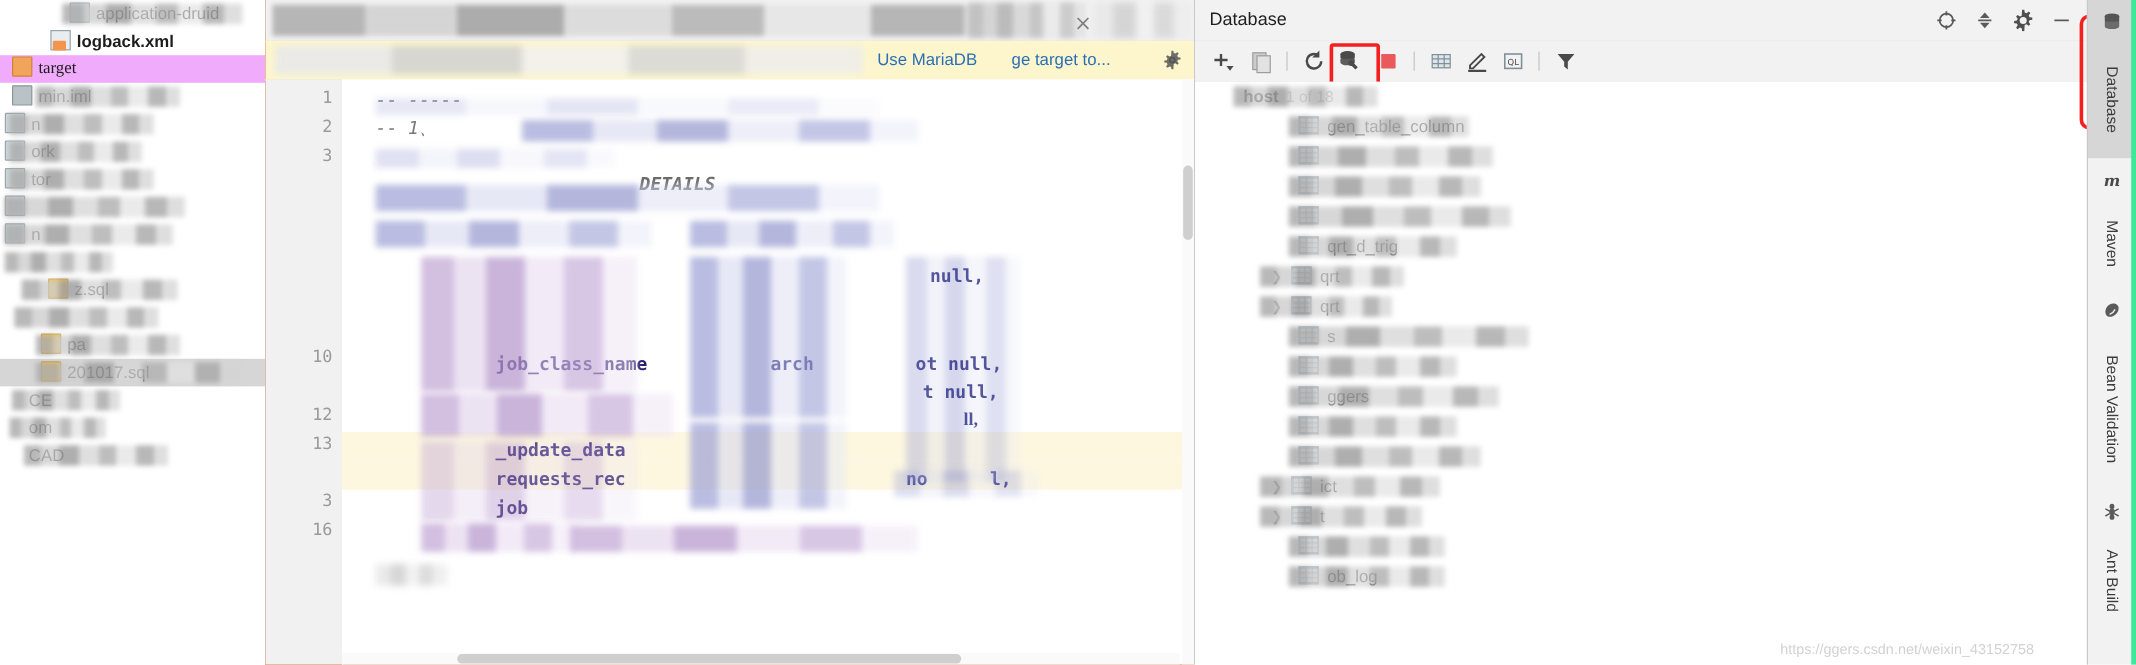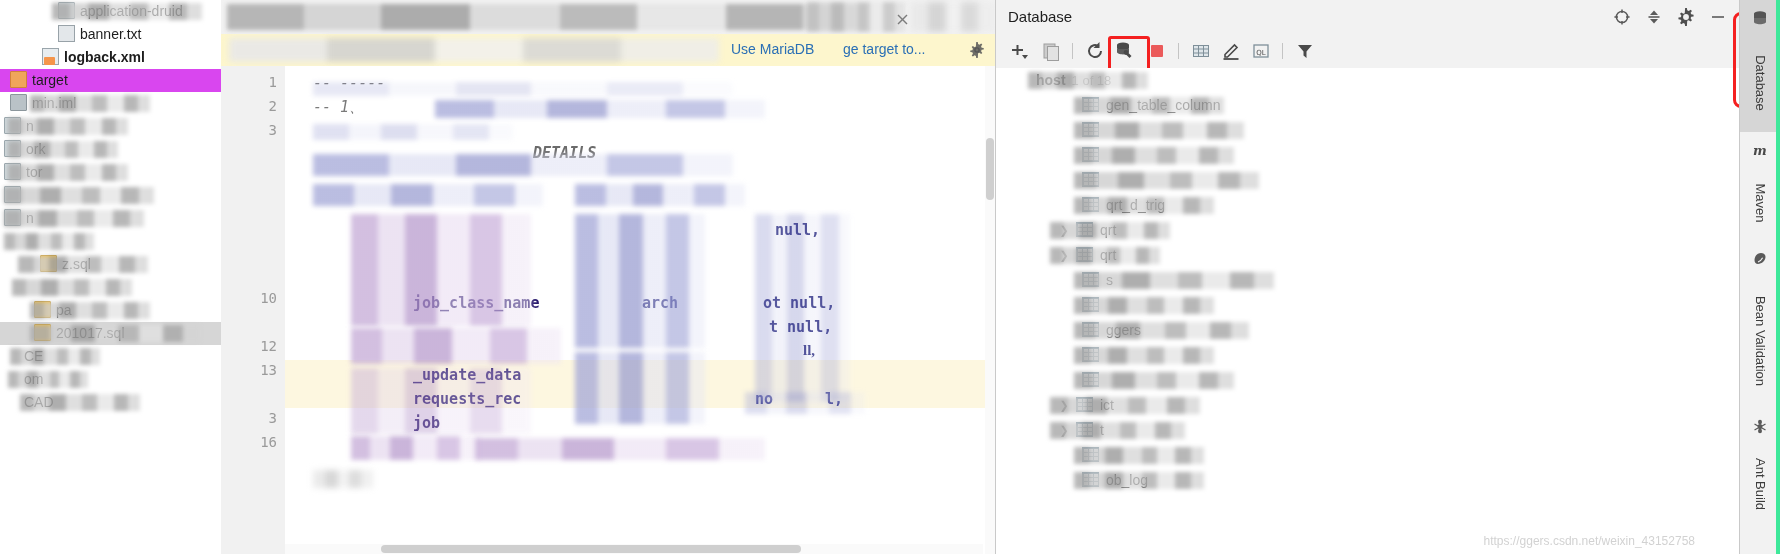--- a/index.html
+++ b/index.html
@@ -15,21 +15,21 @@
 
   
   .project-pane{
     position:absolute;left:0;top:0;width:221px;height:554px;
     background:#ffffff;border-right:1px solid #c9c9c9;overflow:hidden;
   }
   .tree-row{
     position:relative;height:23px;line-height:23px;
     white-space:nowrap;padding-left:6px;font-size:14px;color:#1d1d1d;
   }
-  .tree-row.sel-yellow{background:#d946ef;}
+  .tree-row.sel-yellow{background:#f0abfc;font-family:Liberation Serif, serif;}
   .tree-row.sel-grey{background:#d6d6d6;}
   .t-ico{
     display:inline-block;width:15px;height:15px;vertical-align:-3px;
     margin-right:5px;position:relative;
   }
   .ico-file{background:#cfd8dc;border:1px solid #9aa7ad;border-radius:1px;}
   .ico-txt{background:#e3e7ea;border:1px solid #98a2a8;}
   .ico-xml{background:#e8edf0;border:1px solid #9aa5ab;}
   .ico-xml:after{
     content:"";position:absolute;left:1px;bottom:-1px;width:11px;height:8px;
@@ -212,21 +212,20 @@
   }
 </style>
 </head>
 <body>
 
 <div class="root">
 
   <div class="project-pane">
     <div id="project-tree">
         <div class="tree-row" style="padding-left: 58px;"><span class="t-ico ico-file"></span><span class="tree-label">application-druid</span><div class="blur" style="left: 52px; top: 3px; width: 150px; height: 17px;"></div></div>
-        <div class="tree-row" style="padding-left: 58px;"><span class="t-ico ico-txt"></span><span class="tree-label">banner.txt</span></div>
         <div class="tree-row" style="padding-left: 42px; font-weight: bold;"><span class="t-ico ico-xml"></span><span class="tree-label">logback.xml</span></div>
         <div class="tree-row sel-yellow" style="padding-left: 10px;"><span class="t-ico ico-folder-orange"></span><span class="tree-label">target</span></div>
         <div class="tree-row" style="padding-left: 10px;"><span class="t-ico ico-iml"></span><span class="tree-label">min.iml</span><div class="blur" style="left: 30px; top: 3px; width: 120px; height: 17px;"></div></div>
         <div class="tree-row" style="padding-left: 4px;"><span class="t-ico ico-file"></span><span class="tree-label">n</span><div class="blur" style="left: 8px; top: 3px; width: 120px; height: 17px;"></div></div>
         <div class="tree-row" style="padding-left: 4px;"><span class="t-ico ico-file"></span><span class="tree-label">ork</span><div class="blur" style="left: 8px; top: 3px; width: 110px; height: 17px;"></div></div>
         <div class="tree-row" style="padding-left: 4px;"><span class="t-ico ico-file"></span><span class="tree-label">tor</span><div class="blur" style="left: 8px; top: 3px; width: 120px; height: 17px;"></div></div>
         <div class="tree-row" style="padding-left: 4px;"><span class="t-ico ico-file"></span><span class="tree-label"></span><div class="blur" style="left: 4px; top: 3px; width: 150px; height: 17px;"></div></div>
         <div class="tree-row" style="padding-left: 4px;"><span class="t-ico ico-file"></span><span class="tree-label">n</span><div class="blur" style="left: 4px; top: 3px; width: 140px; height: 17px;"></div></div>
         <div class="tree-row" style="padding-left: 4px;"><span class="t-ico ico-blank"></span><span class="tree-label"></span><div class="blur" style="left: 4px; top: 3px; width: 90px; height: 17px;"></div></div>
         <div class="tree-row" style="padding-left: 40px;"><span class="t-ico ico-sql"></span><span class="tree-label">z.sql</span><div class="blur" style="left: 18px; top: 3px; width: 130px; height: 17px;"></div></div>

